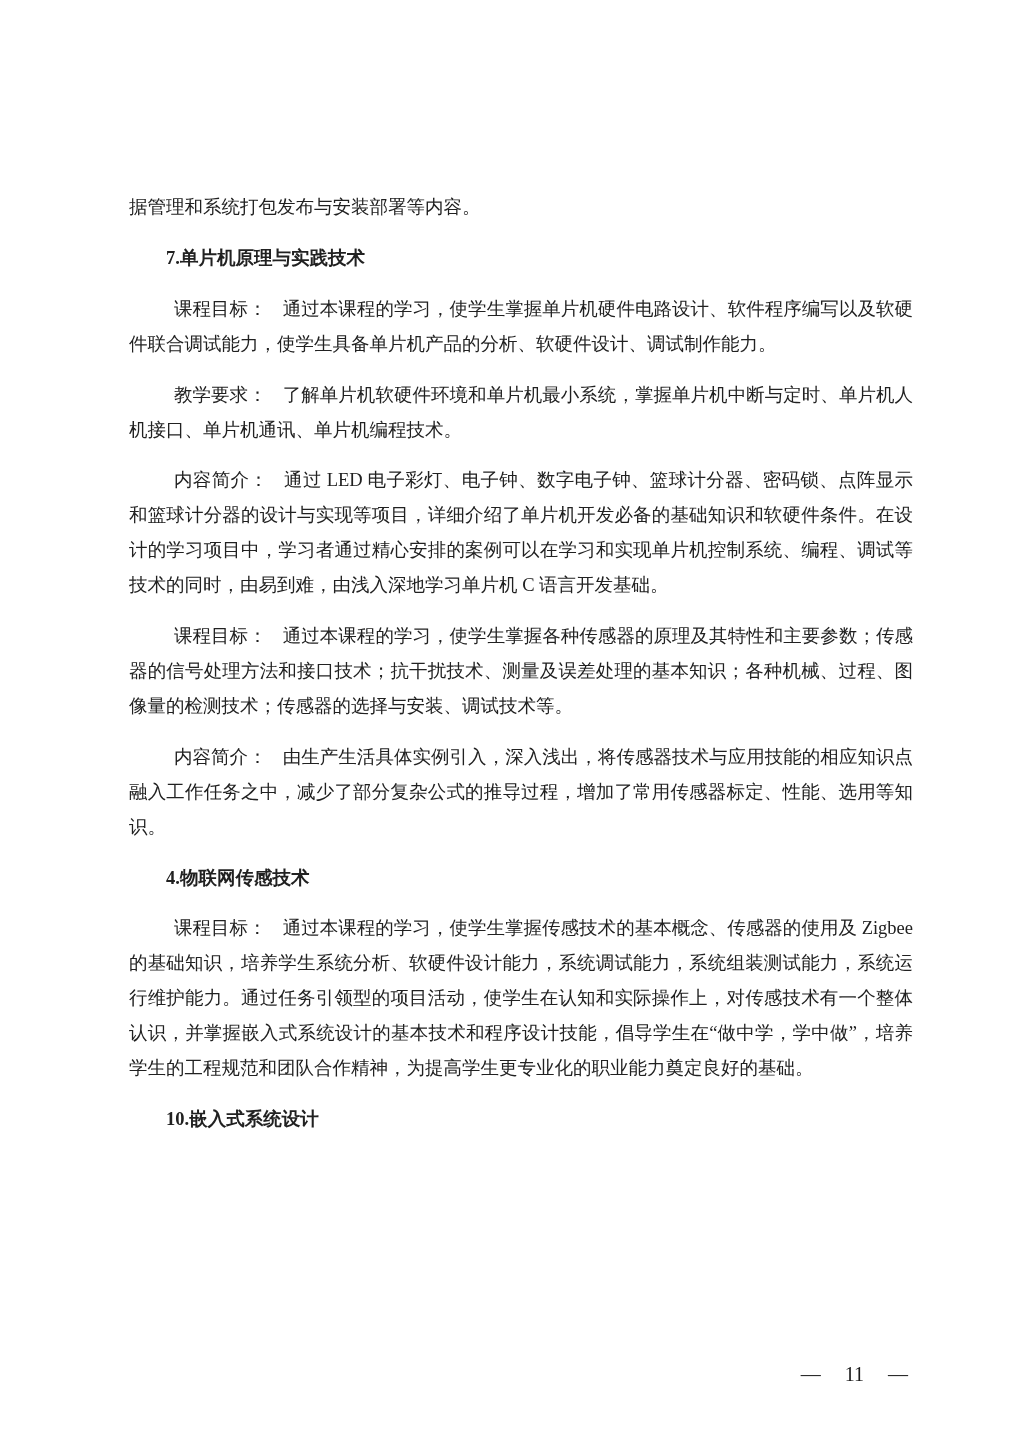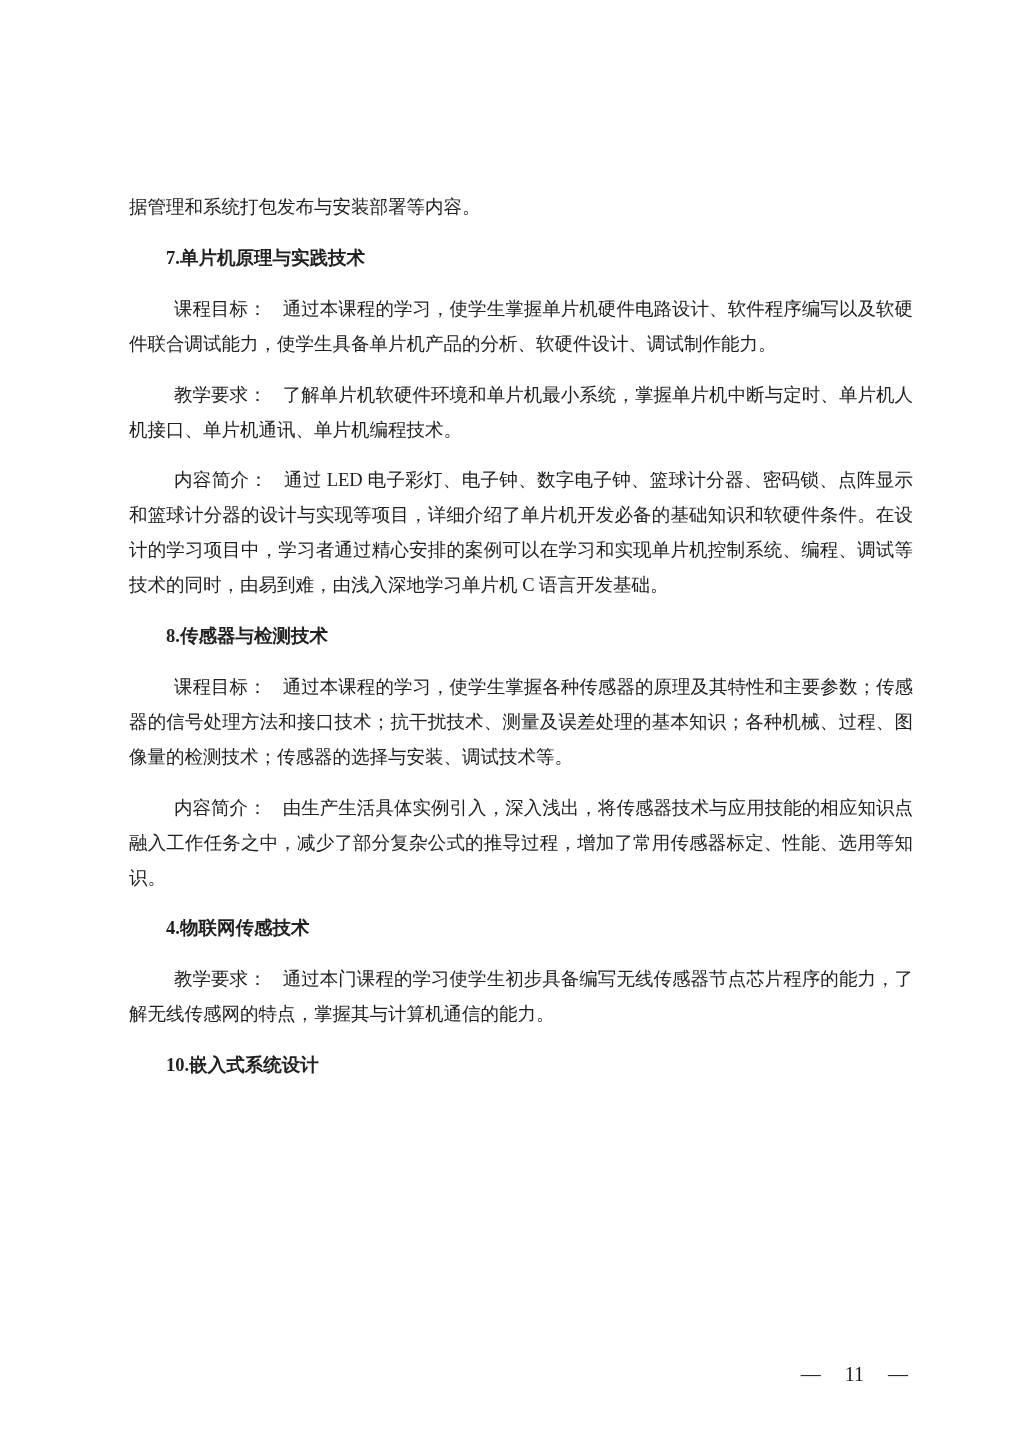--- a/index.html
+++ b/index.html
@@ -37,32 +37,31 @@
     <p class="body noindent">据管理和系统打包发布与安装部署等内容。</p>
 
     <p class="heading">7.单片机原理与实践技术</p>
 
     <p class="body"><b class="lead">课程目标：</b><span>通过本课程的学习，使学生掌握单片机硬件电路设计、软件程序编写以及软硬件联合调试能力，使学生具备单片机产品的分析、软硬件设计、调试制作能力。</span></p>
 
     <p class="body"><b class="lead">教学要求：</b><span>了解单片机软硬件环境和单片机最小系统，掌握单片机中断与定时、单片机人机接口、单片机通讯、单片机编程技术。</span></p>
 
     <p class="body"><b class="lead">内容简介：</b><span>通过 LED 电子彩灯、电子钟、数字电子钟、篮球计分器、密码锁、点阵显示和篮球计分器的设计与实现等项目，详细介绍了单片机开发必备的基础知识和软硬件条件。在设计的学习项目中，学习者通过精心安排的案例可以在学习和实现单片机控制系统、编程、调试等技术的同时，由易到难，由浅入深地学习单片机 C 语言开发基础。</span></p>
 
-    <p class="heading">8.传感器与检测技术</p>
 
     <p class="body"><b class="lead">课程目标：</b><span>通过本课程的学习，使学生掌握各种传感器的原理及其特性和主要参数；传感器的信号处理方法和接口技术；抗干扰技术、测量及误差处理的基本知识；各种机械、过程、图像量的检测技术；传感器的选择与安装、调试技术等。</span></p>
 
     <p class="body"><b class="lead">内容简介：</b><span>由生产生活具体实例引入，深入浅出，将传感器技术与应用技能的相应知识点融入工作任务之中，减少了部分复杂公式的推导过程，增加了常用传感器标定、性能、选用等知识。</span></p>
 
 
     <p class="heading">4.物联网传感技术</p>
 
+    <p class="body"><b class="lead">课程目标：</b><span>通过本课程的学习，使学生掌握传感技术的基本概念、传感器的使用及 Zigbee 的基础知识，培养学生系统分析、软硬件设计能力，系统调试能力，系统组装测试能力，系统运行维护能力。通过任务引领型的项目活动，使学生在认知和实际操作上，对传感技术有一个整体认识，并掌握嵌入式系统设计的基本技术和程序设计技能，倡导学生在“做中学，学中做”，培养学生的工程规范和团队合作精神，为提高学生更专业化的职业能力奠定良好的基础。</span></p>
 
 
-    <p class="body"><b class="lead">教学要求：</b><span>通过本门课程的学习使学生初步具备编写无线传感器节点芯片程序的能力，了解无线传感网的特点，掌握其与计算机通信的能力。</span></p>
 
     <p class="heading">10.嵌入式系统设计</p>
 
   </main>
 
   <footer class="footer">
     <span>—</span>
     <span>11</span>
     <span>—</span>
   </footer>

